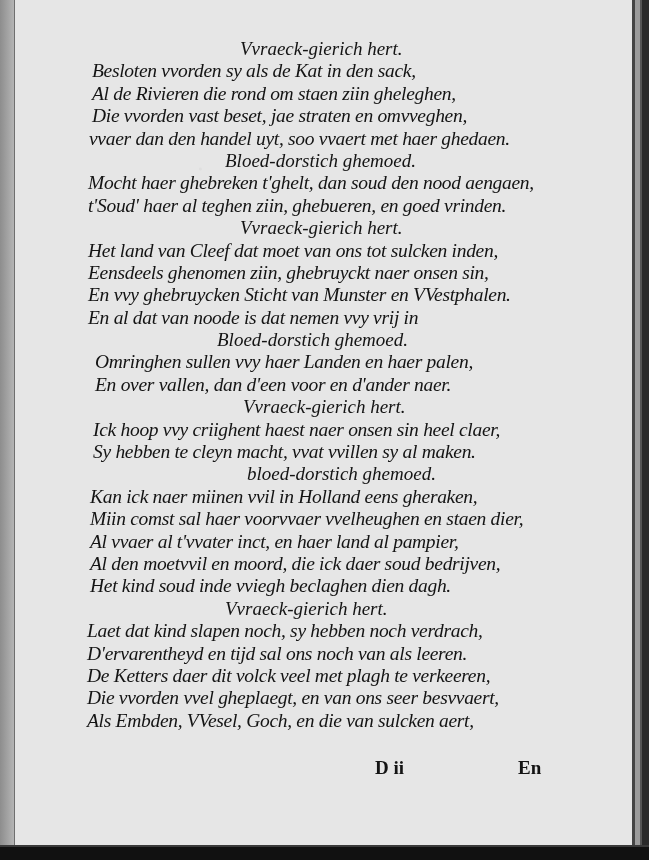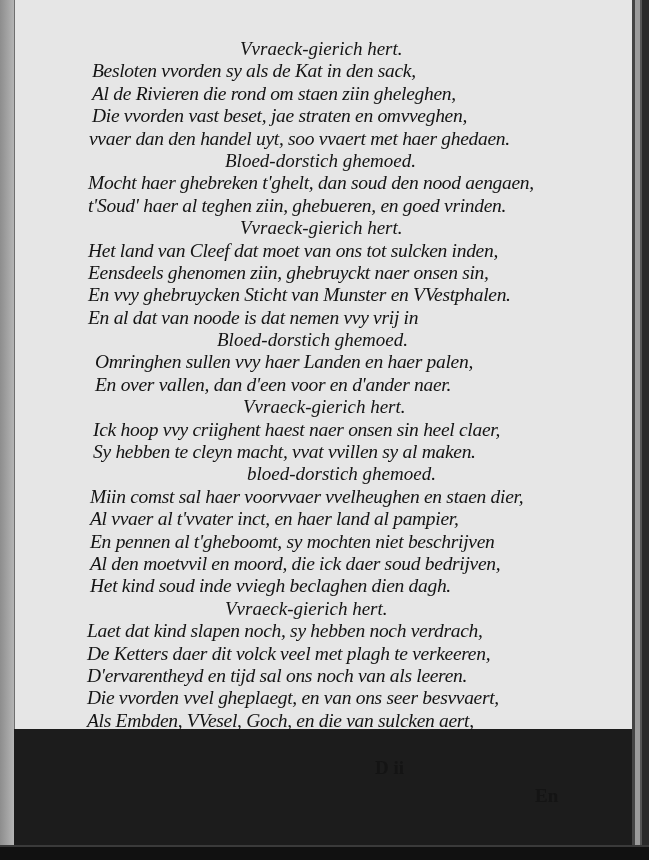--- a/index.html
+++ b/index.html
@@ -7,21 +7,21 @@
       width: 649px; height: 860px;
       background: #1c1c1c;
       position: relative; overflow: hidden;
       font-family: "Liberation Serif", "DejaVu Serif", serif;
     }
     .gutter-left {
       position: absolute; left: 0; top: 0; width: 14px; height: 848px;
       background: linear-gradient(to right, #8d8d8d, #b5b5b5);
     }
     .page {
-      position: absolute; left: 14px; top: 0; width: 618px; height: 729px;
+      position: absolute; left: 14px; top: 0; width: 618px; height: 845px;
       background: #e6e6e6;
       background-image:
         radial-gradient(circle at 30% 20%, rgba(0,0,0,0.03) 0 1px, transparent 2px),
         radial-gradient(circle at 70% 60%, rgba(0,0,0,0.03) 0 1px, transparent 2px);
       border-left: 1px solid #6f6f6f;
     }
     .page-edge-right {
       position: absolute; left: 632px; top: 0; width: 17px; height: 848px;
       background: linear-gradient(to right, #444 0 3px, #9b9b9b 3px 8px, #555 8px 10px, #2a2a2a 10px);
     }
@@ -40,21 +40,21 @@
     }
     .speaker {
       font-style: italic; font-size: 19px; line-height: 22.4px; height: 22.4px;
       white-space: nowrap;
     }
     .footer {
       position: absolute; top: 757px; left: 0; width: 649px; height: 24px;
       font-size: 19px; font-weight: bold; color: #141414;
     }
     .signature { position: absolute; left: 360px; }
-    .catchword { position: absolute; left: 520px; margin-top: 28px; }
+    .catchword { position: absolute; left: 503px; }
   </style>
 </head>
 <body>
 
 <div class="gutter-left"></div>
 
 <div class="page">
   <div class="text-block">
     <div class="speaker" style="padding-left:155px">Vvraeck-gierich hert.</div>
     <div class="line" style="padding-left:7px">Besloten vvorden sy als de Kat in den sack,</div>
@@ -69,29 +69,29 @@
     <div class="line" style="padding-left:3px">Eensdeels ghenomen ziin, ghebruyckt naer onsen sin,</div>
     <div class="line" style="padding-left:3px">En vvy ghebruycken Sticht van Munster en VVestphalen.</div>
     <div class="line" style="padding-left:3px">En al dat van noode is dat nemen vvy vrij in</div>
     <div class="speaker" style="padding-left:132px">Bloed-dorstich ghemoed.</div>
     <div class="line" style="padding-left:10px">Omringhen sullen vvy haer Landen en haer palen,</div>
     <div class="line" style="padding-left:10px">En over vallen, dan d'een voor en d'ander naer.</div>
     <div class="speaker" style="padding-left:158px">Vvraeck-gierich hert.</div>
     <div class="line" style="padding-left:8px">Ick hoop vvy criighent haest naer onsen sin heel claer,</div>
     <div class="line" style="padding-left:8px">Sy hebben te cleyn macht, vvat vvillen sy al maken.</div>
     <div class="speaker" style="padding-left:162px">bloed-dorstich ghemoed.</div>
+    <div class="line" style="padding-left:5px">Kan ick naer miinen vvil in Holland eens gheraken,</div>
     <div class="line" style="padding-left:5px">Miin comst sal haer voorvvaer vvelheughen en staen dier,</div>
     <div class="line" style="padding-left:5px">Al vvaer al t'vvater inct, en haer land al pampier,</div>
-    <div class="line" style="padding-left:5px">En pennen al t'gheboomt, sy mochten niet beschrijven</div>
     <div class="line" style="padding-left:5px">Al den moetvvil en moord, die ick daer soud bedrijven,</div>
     <div class="line" style="padding-left:5px">Het kind soud inde vviegh beclaghen dien dagh.</div>
     <div class="speaker" style="padding-left:140px">Vvraeck-gierich hert.</div>
     <div class="line" style="padding-left:2px">Laet dat kind slapen noch, sy hebben noch verdrach,</div>
+    <div class="line" style="padding-left:2px">D'ervarentheyd en tijd sal ons noch van als leeren.</div>
     <div class="line" style="padding-left:2px">De Ketters daer dit volck veel met plagh te verkeeren,</div>
-    <div class="line" style="padding-left:2px">D'ervarentheyd en tijd sal ons noch van als leeren.</div>
     <div class="line" style="padding-left:2px">Die vvorden vvel gheplaegt, en van ons seer besvvaert,</div>
     <div class="line" style="padding-left:2px">Als Embden, VVesel, Goch, en die van sulcken aert,</div>
   </div>
 
   <div class="footer">
     <span class="signature">D  ii</span>
     <span class="catchword">En</span>
   </div>
 </div>
 

